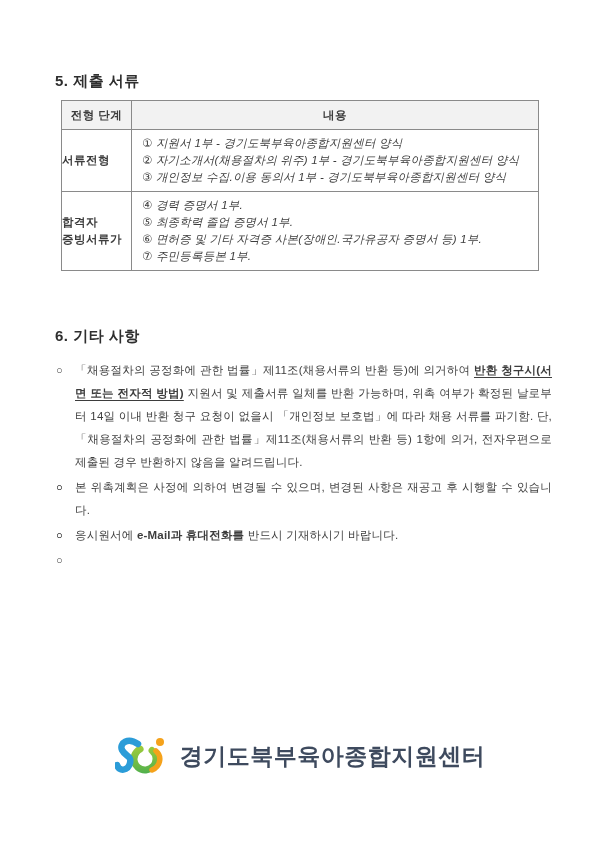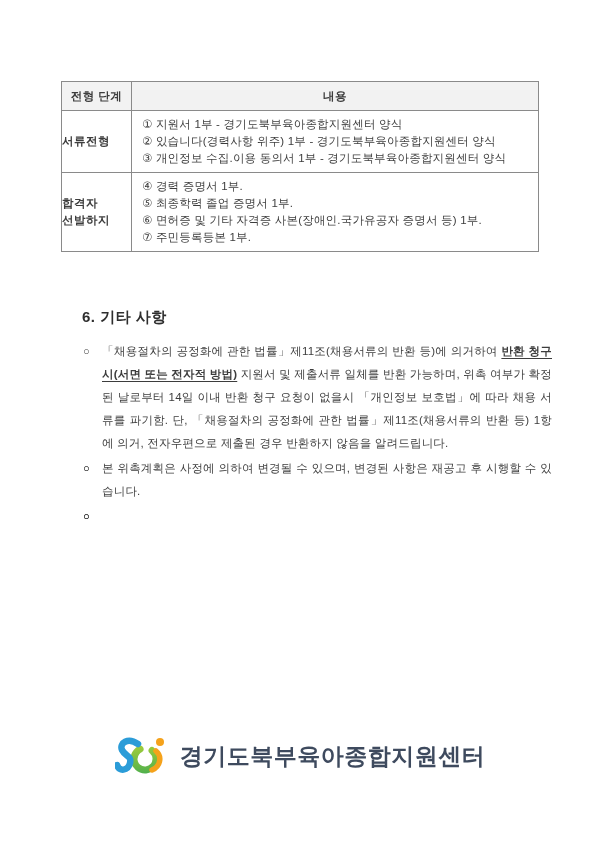--- a/index.html
+++ b/index.html
@@ -37,33 +37,33 @@
     height:29px;
     text-align:center;
     letter-spacing:0.5px;
   }
   .col-stage { width:70px; }
   td.stage-cell {
     vertical-align:middle;
     font-weight:bold; white-space:pre-line;
     line-height:17px; letter-spacing:0.5px;
   }
-  td.items-cell { padding:5px 10px; vertical-align:middle; }
+  td.items-cell { padding:5px 10px; vertical-align:middle;font-style:italic; }
   td.items-cell .tline { line-height:17px; letter-spacing:0.2px; }
   td.note-cell {
     text-align:center; padding:11px 4px;
   }
   td.note-cell .note-text {
     text-decoration:underline;
     text-underline-offset:3px;
     letter-spacing:0.3px;
   }
 
   
-  .sec6 { margin-top:56px;margin-left:27px; }
+  .sec6 { margin-top:56px; }
   .bullet-list { list-style:none; margin-top:13px; }
   .bullet-list li {
     position:relative;
     padding-left:20px;
     font-size:11.5px;
     line-height:23px;
     text-align:justify;
     margin-bottom:2px;
     letter-spacing:0.2px;
   }
@@ -84,42 +84,43 @@
     font-size:23px; font-weight:bold;
     letter-spacing:0.5px;
   }
 </style>
 </head>
 <body>
 
 <div class="page">
   <div class="content">
 
+    <div class="sec-title">5. 제출 서류</div>
 
     <table class="doc-table">
       <colgroup>
           <col class="col-stage">
           <col>
         </colgroup>
       <tbody>
           <tr>
         <th>전형 단계</th>
         <th>내용</th>
       </tr>
       <tr>
         <td class="stage-cell">서류전형</td>
         <td class="items-cell">
               <div class="tline">① 지원서 1부 - 경기도북부육아종합지원센터 양식</div>
-              <div class="tline">② 있습니다(경력사항 위주) 1부 - 경기도북부육아종합지원센터 양식</div>
+              <div class="tline">② 자기소개서(채용절차의 위주) 1부 - 경기도북부육아종합지원센터 양식</div>
               <div class="tline">③ 개인정보 수집.이용 동의서 1부 - 경기도북부육아종합지원센터 양식</div>
             </td>
       </tr>
       <tr>
         <td class="stage-cell">합격자
-선발하지</td>
+증빙서류가</td>
         <td class="items-cell">
               <div class="tline">④ 경력 증명서 1부.</div>
               <div class="tline">⑤ 최종학력 졸업 증명서 1부.</div>
               <div class="tline">⑥ 면허증 및 기타 자격증 사본(장애인.국가유공자 증명서 등) 1부.</div>
               <div class="tline">⑦ 주민등록등본 1부.</div>
             </td>
       </tr>
     </tbody>
       </table>
 
@@ -132,21 +133,21 @@
         <li>
           <span class="bullet-marker">○</span>
         </li>
         <li>
           <span class="bullet-marker">○</span><span><span>본 위촉계획은 사정에 의하여 변경될 수 있으며, 변경된 사항은 재공고 후 시행할 수 있습니다.</span></span>
         </li>
         <li>
           <span class="bullet-marker">○</span>
         </li>
         <li>
-          <span class="bullet-marker">○</span>
+          <span class="bullet-marker">○</span><span><span>응시원서에 </span><span class="seg-b">e-Mail과 휴대전화를</span><span> 반드시 기재하시기 바랍니다.</span></span>
         </li>
         <li>
           <span class="bullet-marker">○</span>
         </li>
       </ul>
     </div>
   </div>
 
   <div class="footer-logo">
     <svg width="58" height="42" viewBox="0 0 58 42">

